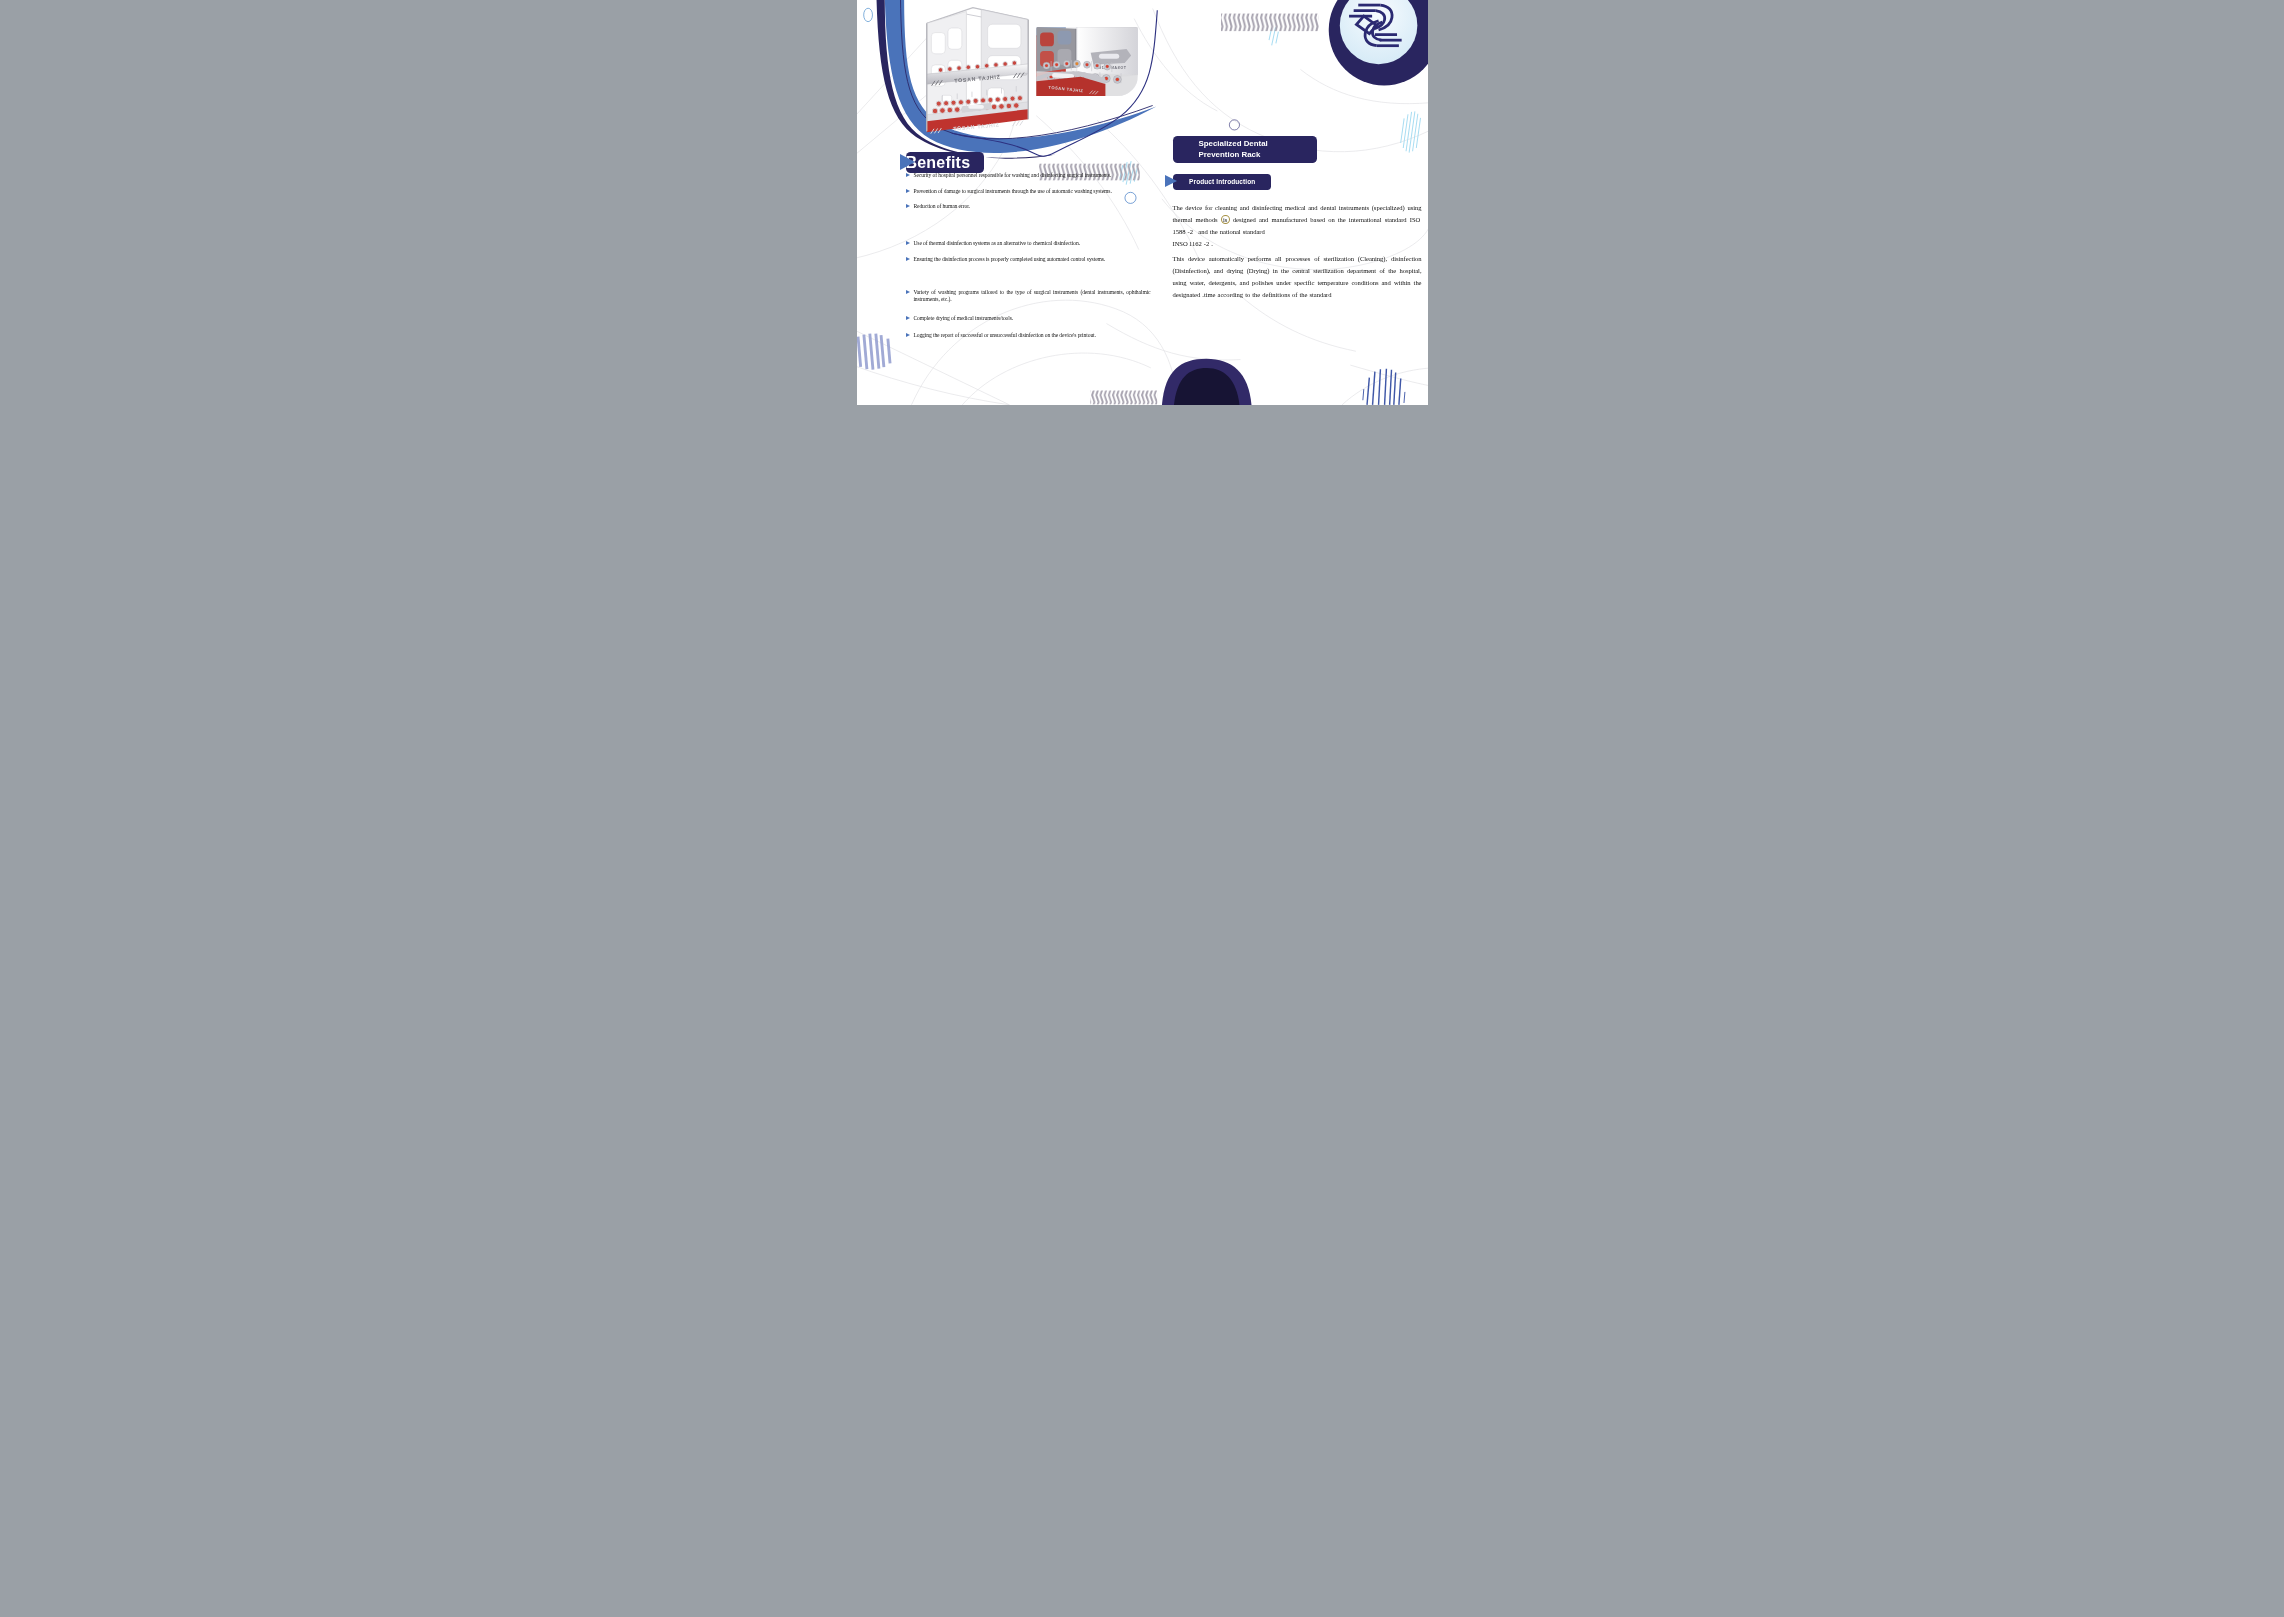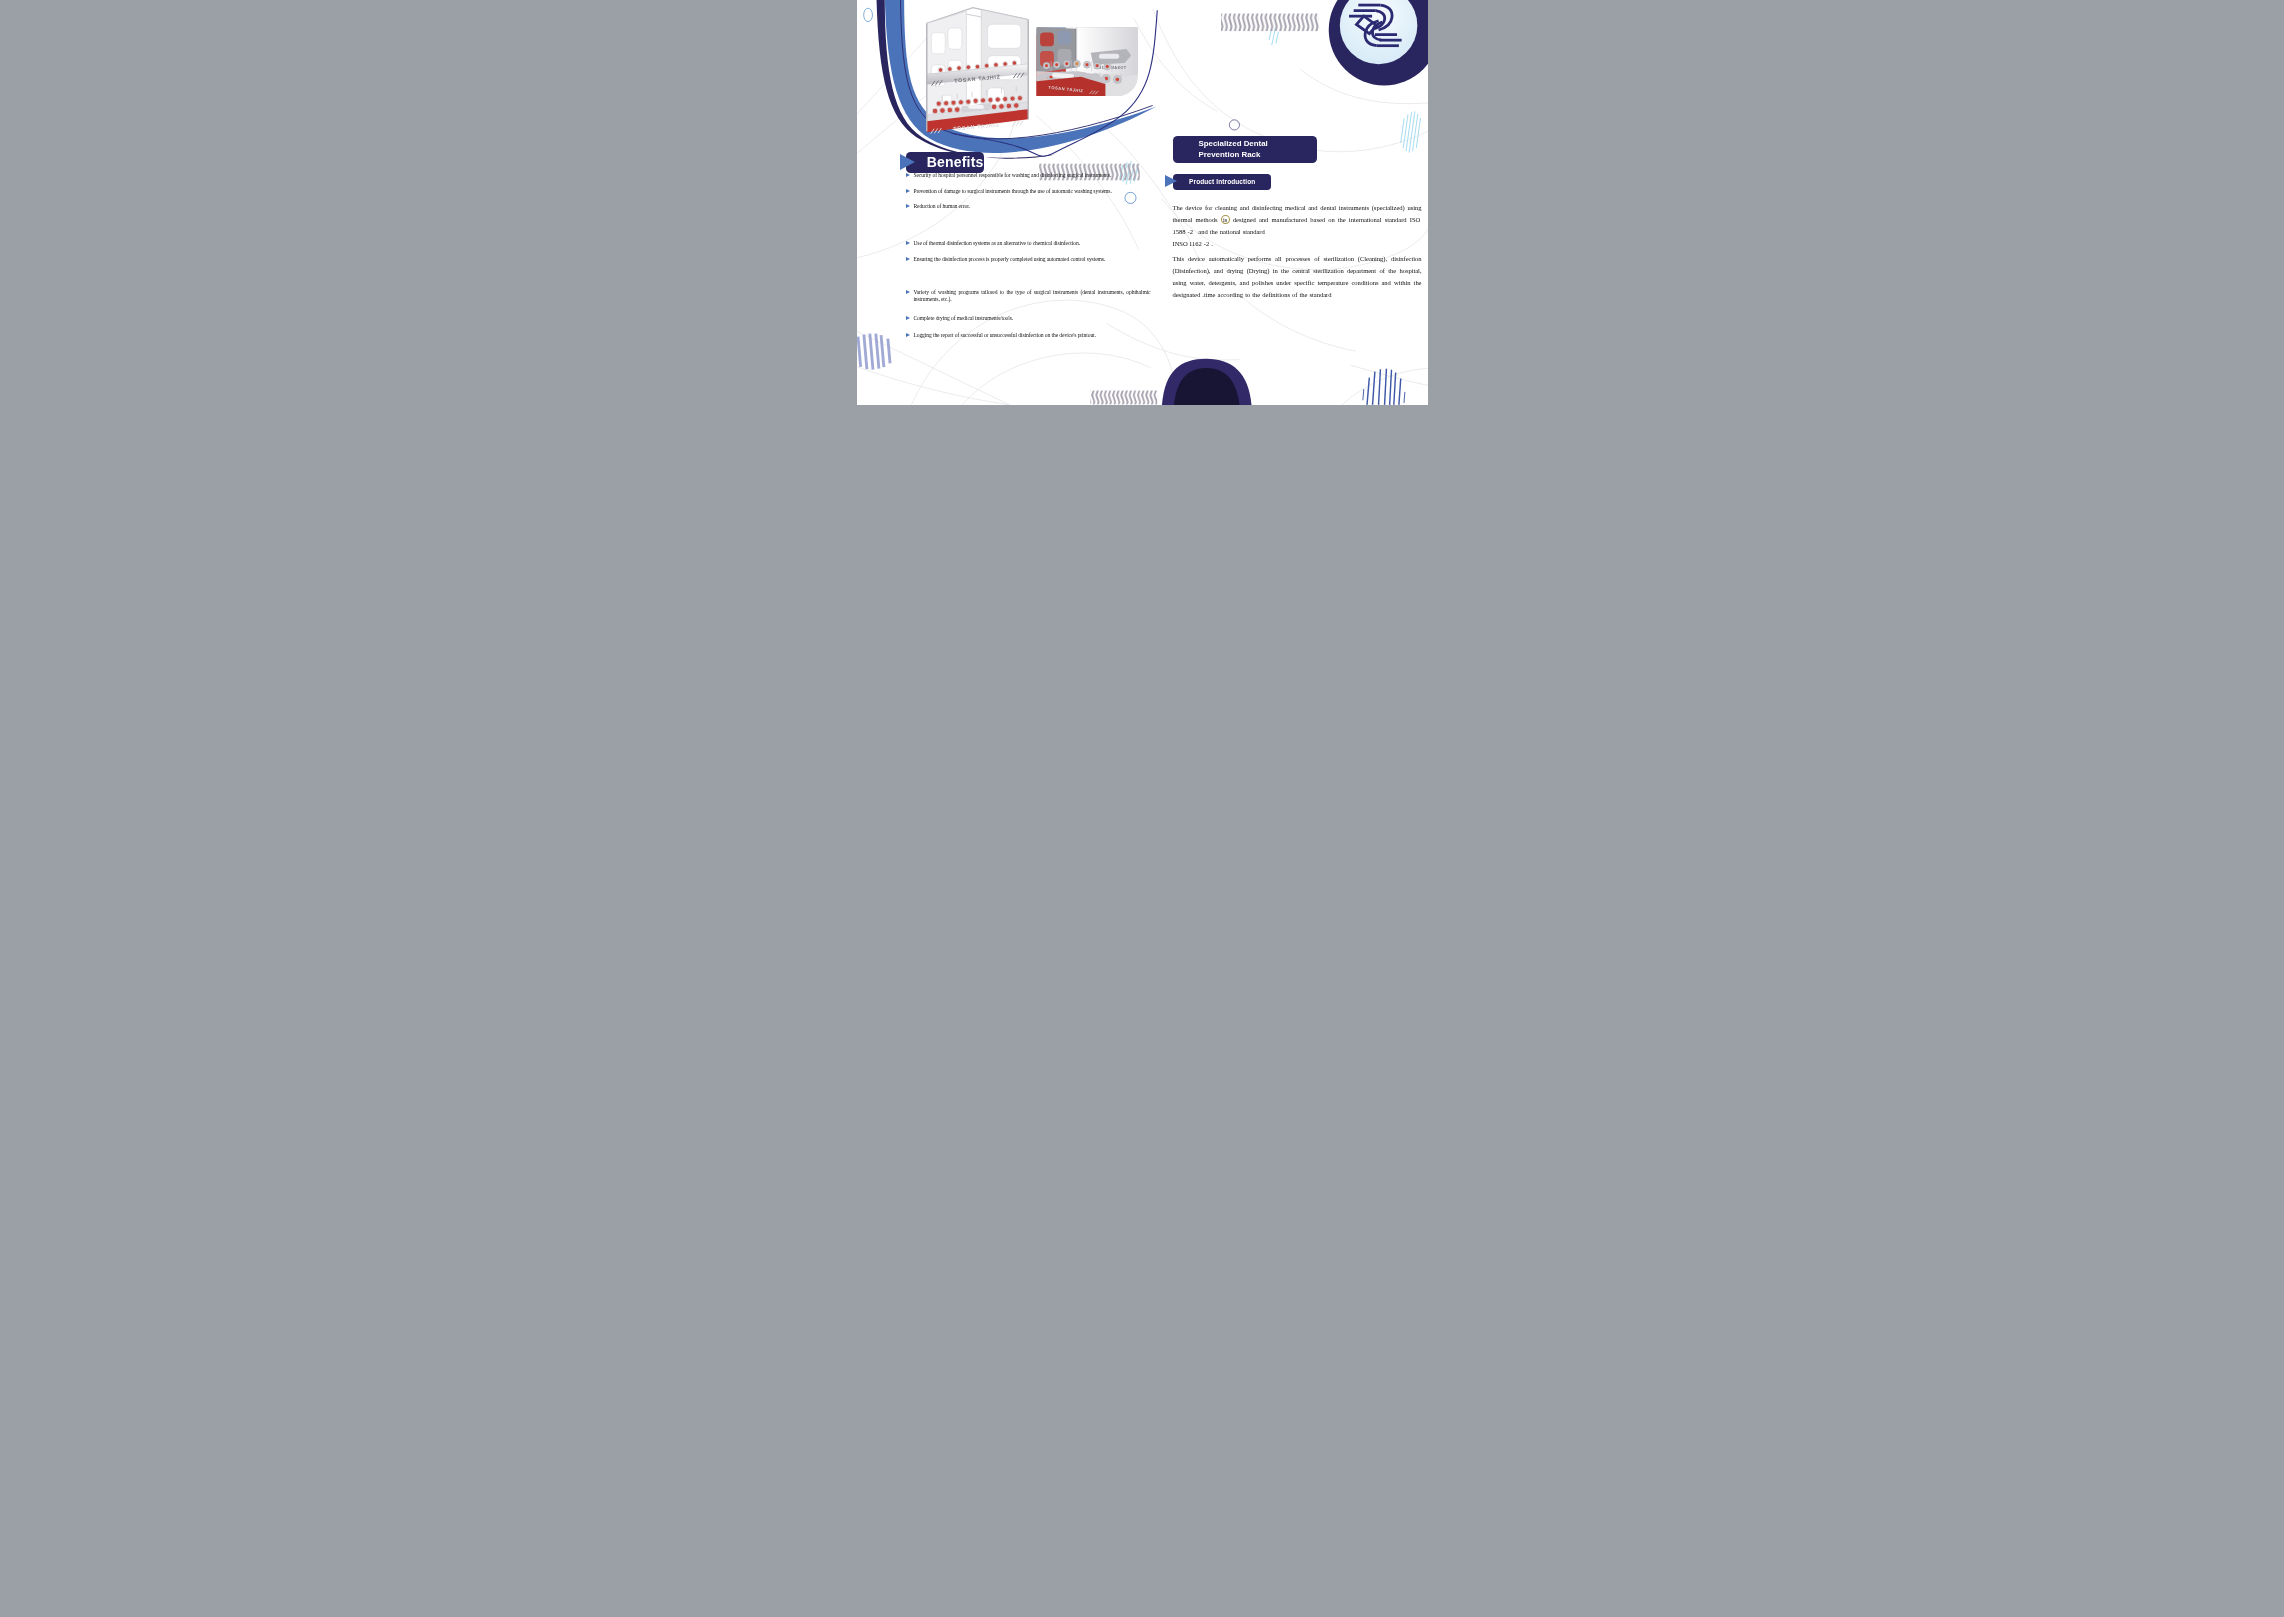--- a/index.html
+++ b/index.html
@@ -10,22 +10,22 @@
   }
   .abs{position:absolute;}
   svg{display:block;}
 
   
   .benefits-badge{
     left:49px; top:152px; width:78px; height:21px;
     background:#29255f; border-radius:4.6px; z-index:6;
   }
   .benefits-badge .lbl{
-    display:block; width:100%; height:100%; text-align:right;
-    color:#fff; font-weight:bold; font-size:14px; line-height:21px; letter-spacing:0.2px;
+    display:block; width:100%; height:100%; text-align:left;
+    color:#fff; font-weight:bold; font-size:16px; line-height:21px; letter-spacing:0.2px;
   }
   .arrow-right{
     width:0; height:0; border-top:8.8px solid transparent; border-bottom:8.8px solid transparent;
     border-left:15.2px solid #4a73ba; z-index:7;
   }
   .arrow-benefits{ left:43px; top:154px; }
   .arrow-intro{ left:308px; top:175px; border-top-width:6.5px; border-bottom-width:6.5px; border-left-width:12px;}
 
   .title-box{
     left:316px; top:136px; width:144px; height:27px;

